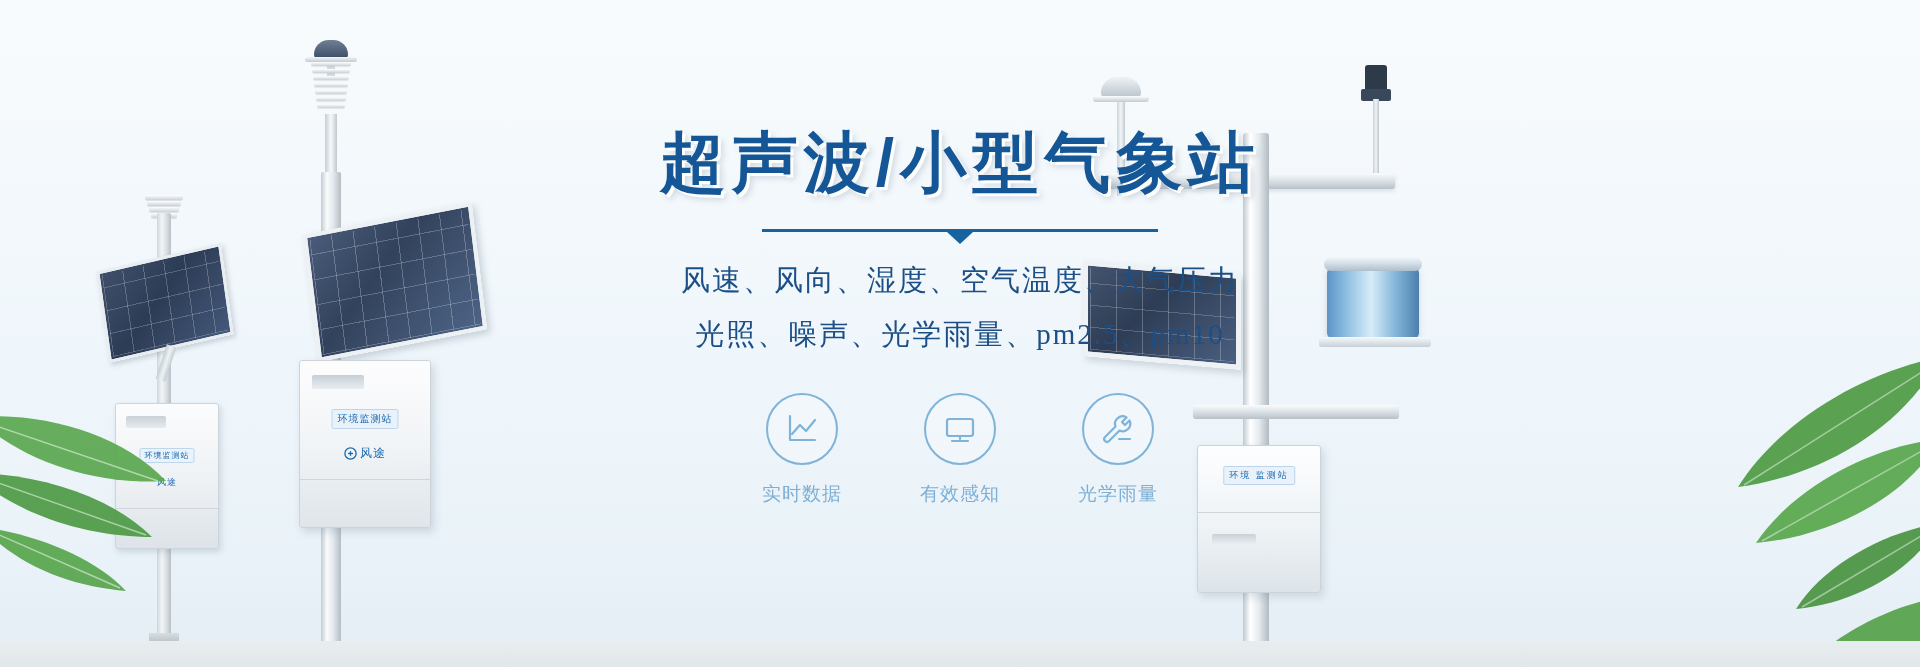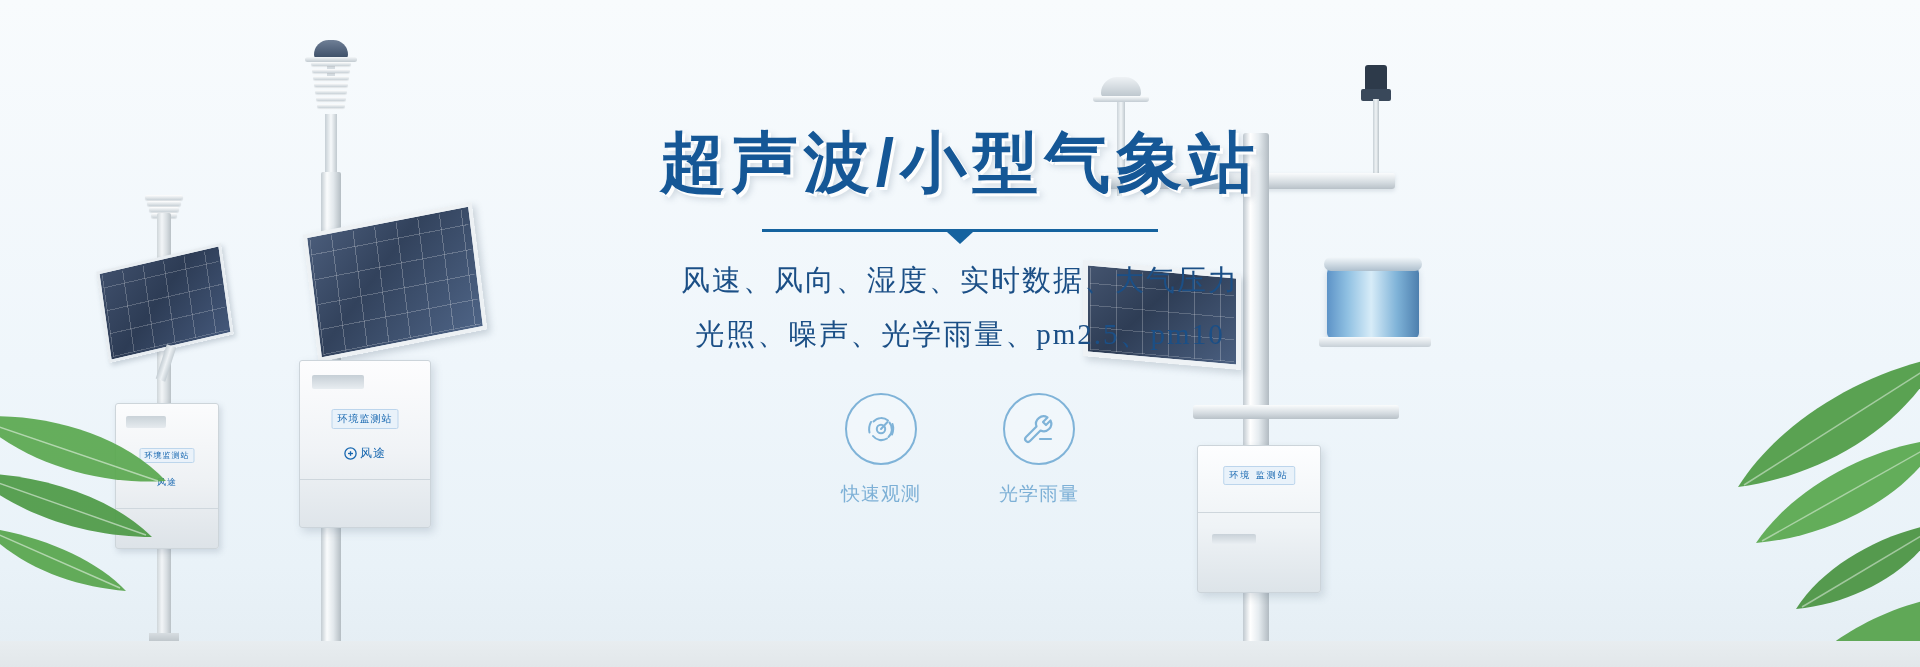--- a/index.html
+++ b/index.html
@@ -428,41 +428,46 @@
 
   <div class="center-block">
 
     <div class="headline">超声波/小型气象站</div>
 
     <div class="divider-wrap">
       <div class="divider-line"></div>
       <div class="divider-tri"></div>
     </div>
 
-    <div class="sub-line first">风速、风向、湿度、实时数据、大气压力</div>
+    <div class="sub-line first">风速、风向、湿度、空气温度、大气压力</div>
     <div class="sub-line second">光照、噪声、光学雨量、pm2.5、pm10</div>
 
     <div class="features">
-
 
       <div class="feature">
         <div class="feature-circle">
-          <svg width="38" height="38" viewBox="0 0 38 38" fill="none" stroke="#7fb3d8" stroke-width="2" stroke-linecap="round">
-            <circle cx="19" cy="19" r="4.2"></circle>
-            <path d="M19 19 L25.5 12"></path>
-            <path d="M11.5 11.5 A10.6 10.6 0 0 1 26 10.5"></path>
-            <path d="M27.5 12.5 A10.6 10.6 0 0 1 26.5 27"></path>
-            <path d="M25 28.5 A10.6 10.6 0 0 1 11 26"></path>
-            <path d="M7.5 22.5 A15 15 0 0 1 9 12"></path>
-            <path d="M30.5 14 A15 15 0 0 1 30 24.5"></path>
+          <svg width="38" height="38" viewBox="0 0 38 38" fill="none" stroke="#7fb3d8" stroke-width="2.2" stroke-linecap="round" stroke-linejoin="round">
+            <path d="M7 6 V30 H32"></path>
+            <path d="M9 24 L17 15 L23 21 L32 10"></path>
           </svg>
         </div>
-        <div class="feature-label">快速观测</div>
+        <div class="feature-label">实时数据</div>
       </div>
 
+
+      <div class="feature">
+        <div class="feature-circle">
+          <svg width="38" height="38" viewBox="0 0 38 38" fill="none" stroke="#7fb3d8" stroke-width="2.2" stroke-linecap="round" stroke-linejoin="round">
+            <rect x="6" y="9" width="26" height="17" rx="2.2"></rect>
+            <path d="M19 26 V29"></path>
+            <path d="M11 31 H27"></path>
+          </svg>
+        </div>
+        <div class="feature-label">有效感知</div>
+      </div>
 
       <div class="feature">
         <div class="feature-circle">
           <svg width="38" height="38" viewBox="0 0 38 38" fill="none" stroke="#7fb3d8" stroke-width="2.2" stroke-linecap="round" stroke-linejoin="round">
             <path d="M27.5 7.5 L23 12 L26 15 L30.5 10.5 A7.5 7.5 0 0 1 20.5 20.5 L10 31 A2.8 2.8 0 0 1 6 27 L16.5 16.5 A7.5 7.5 0 0 1 27.5 7.5 Z"></path>
             <path d="M20 29 H31"></path>
           </svg>
         </div>
         <div class="feature-label">光学雨量</div>
       </div>

